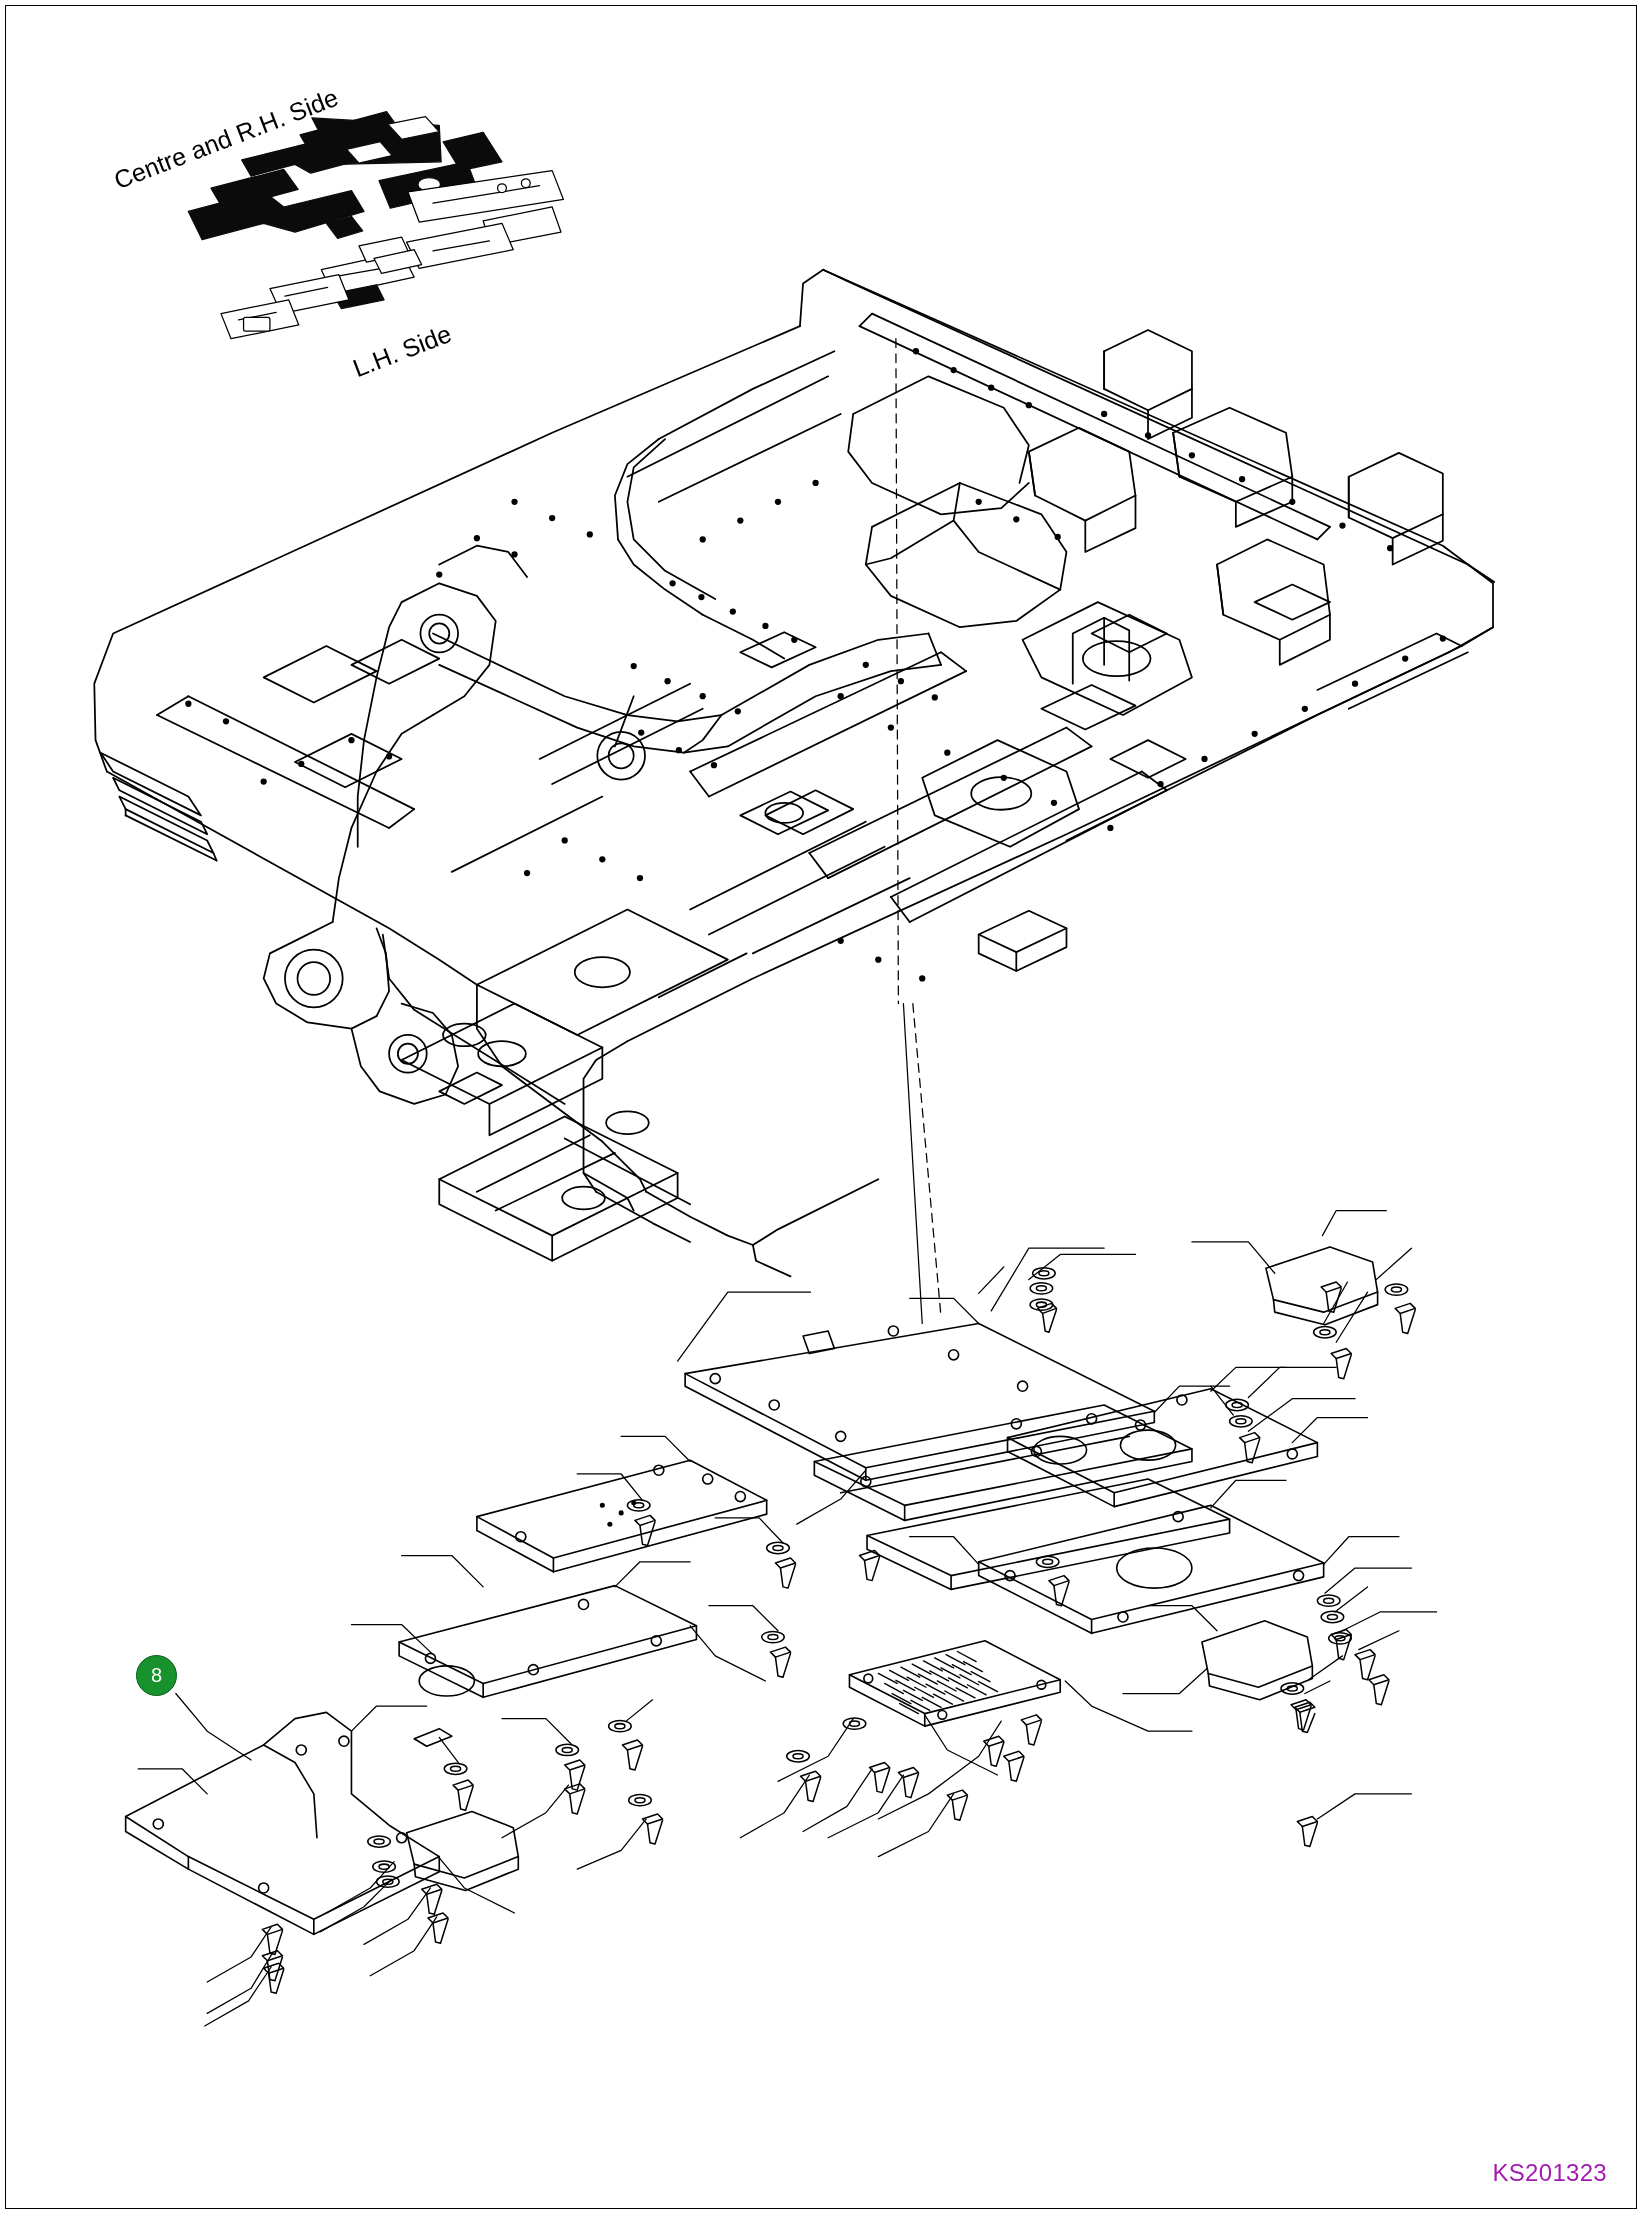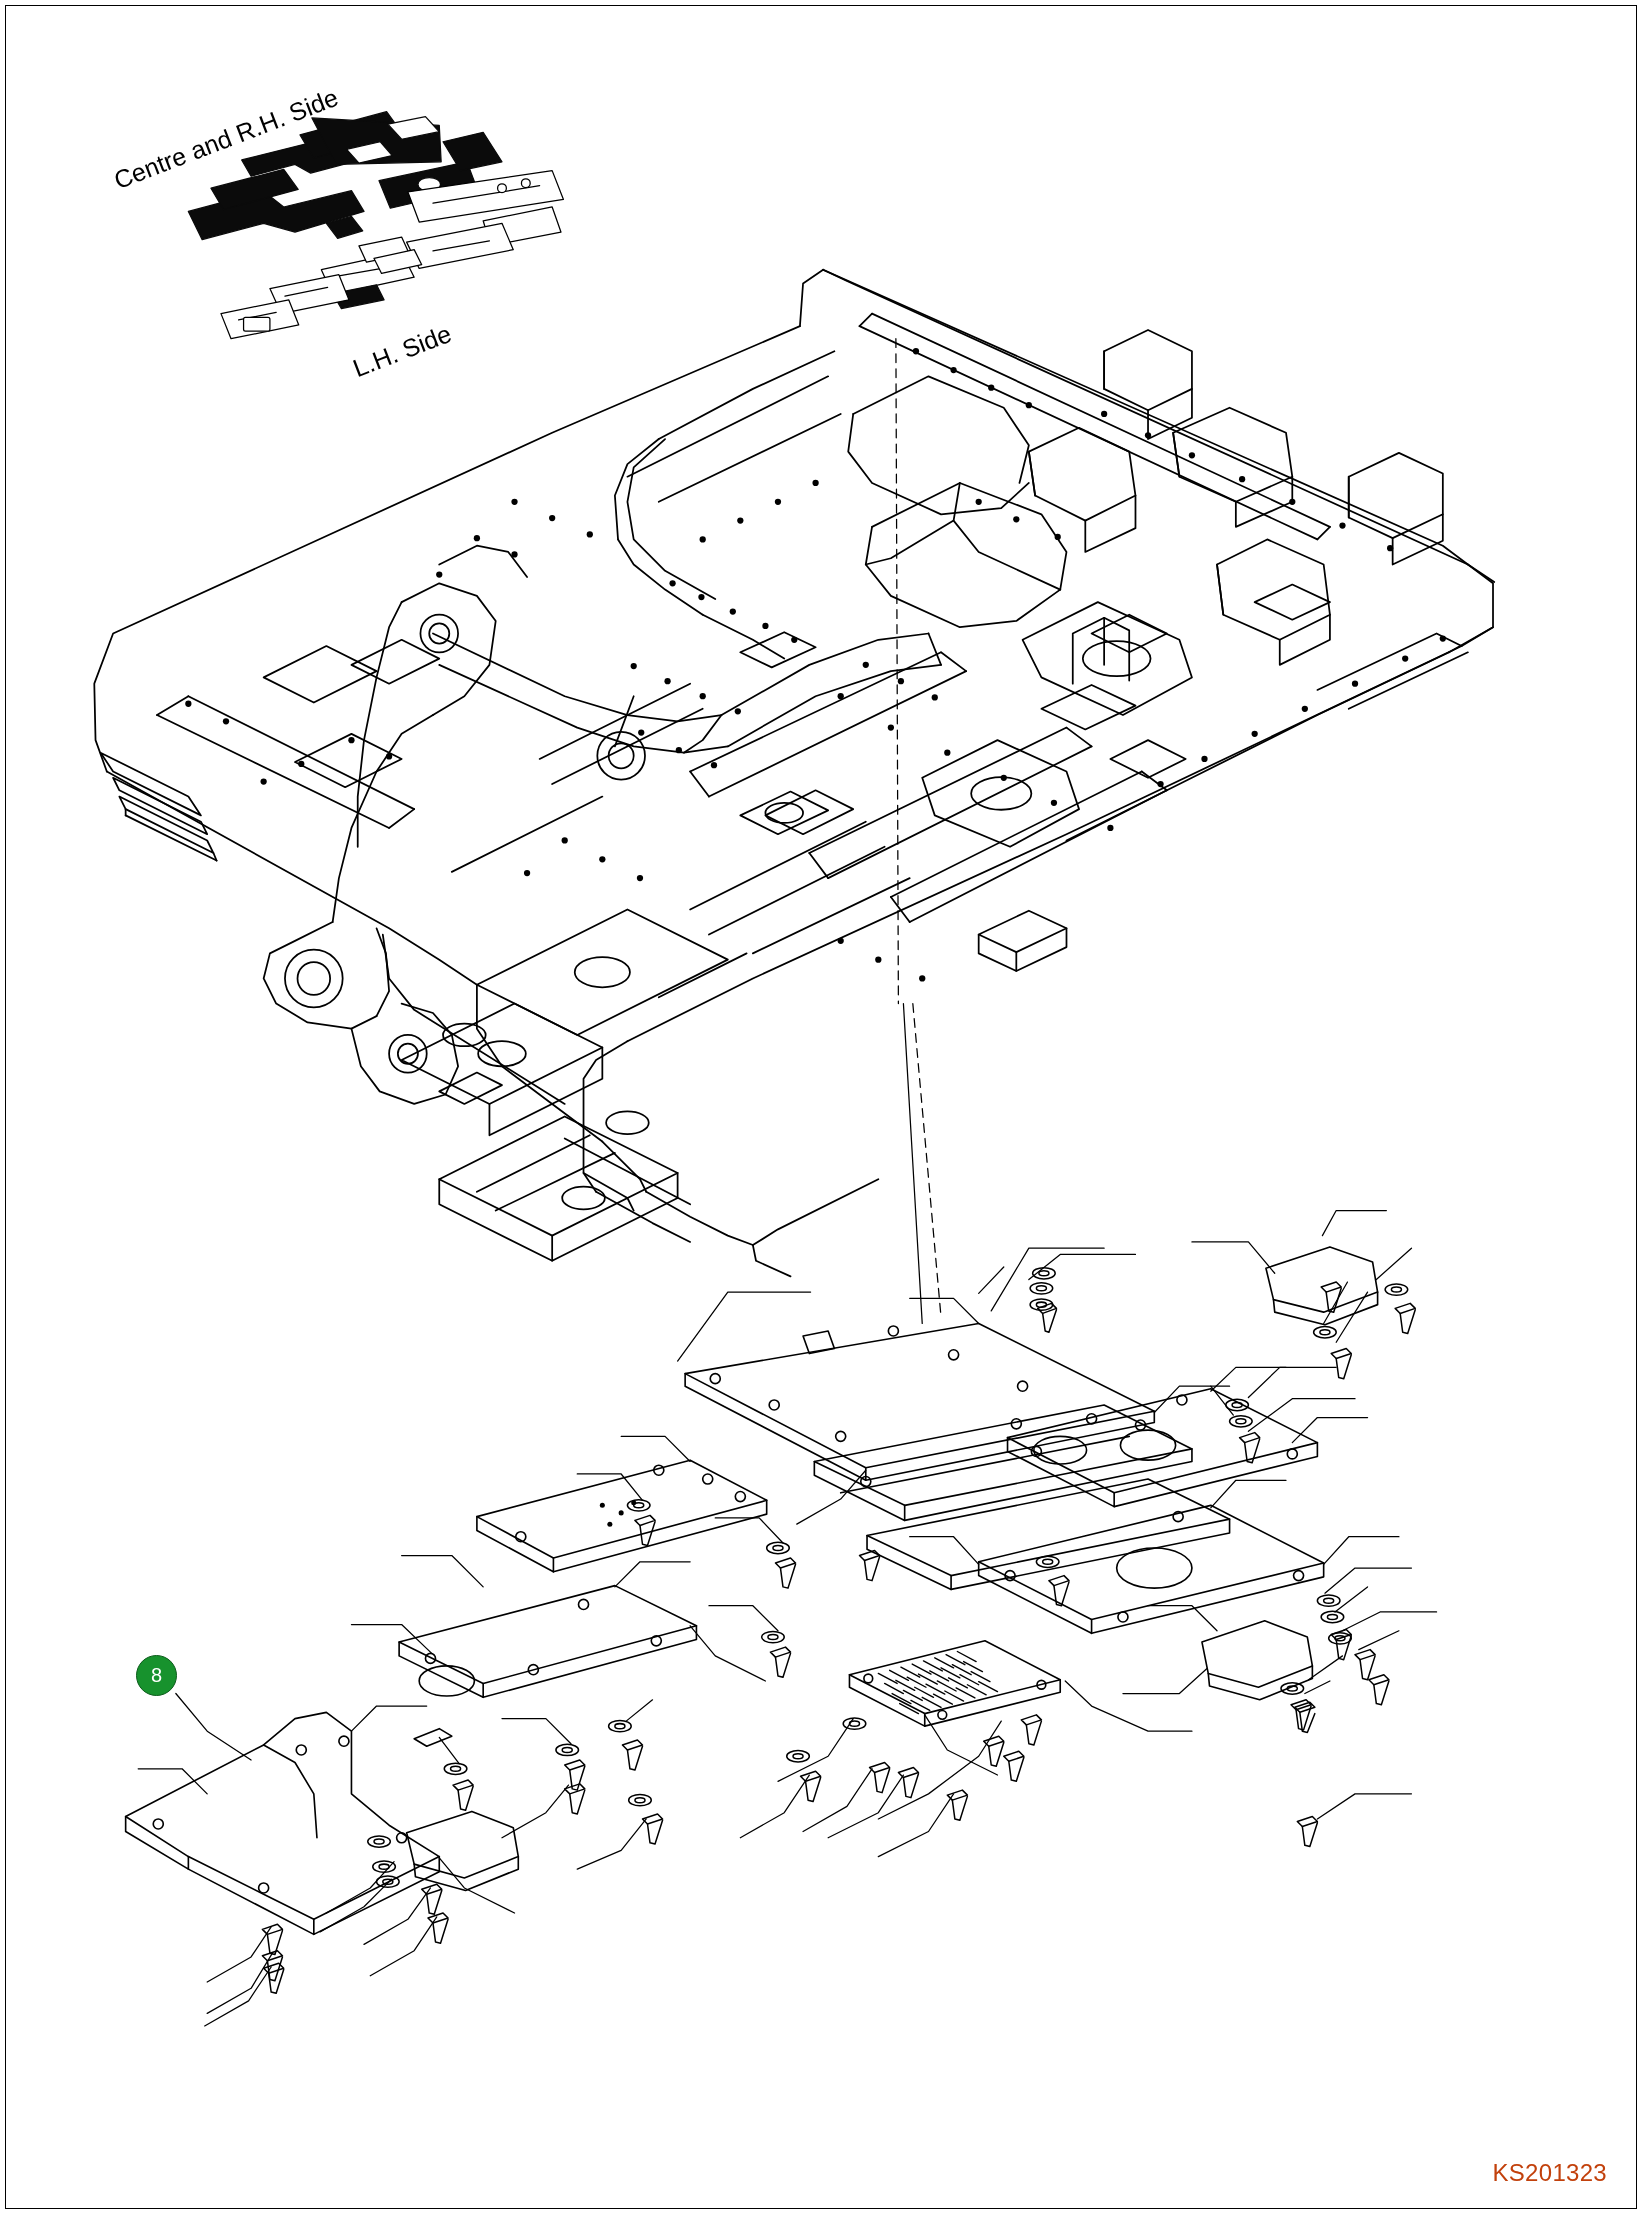--- a/index.html
+++ b/index.html
@@ -52,21 +52,21 @@
     font-size: 25px;
     transform: rotate(-21deg);
     transform-origin: left top;
   }
   .drawing-code {
     position: absolute;
     right: 38px;
     bottom: 29px;
     font-size: 24px;
     letter-spacing: 0.3px;
-    color: #c2410c;
+    color: #a21caf;
   }
   .callout {
     position: absolute;
     width: 39px;
     height: 39px;
     border-radius: 50%;
     background: #17922d;
     border: 1.3px solid #0d5c1c;
     color: #ffffff;
     font-size: 20px;

